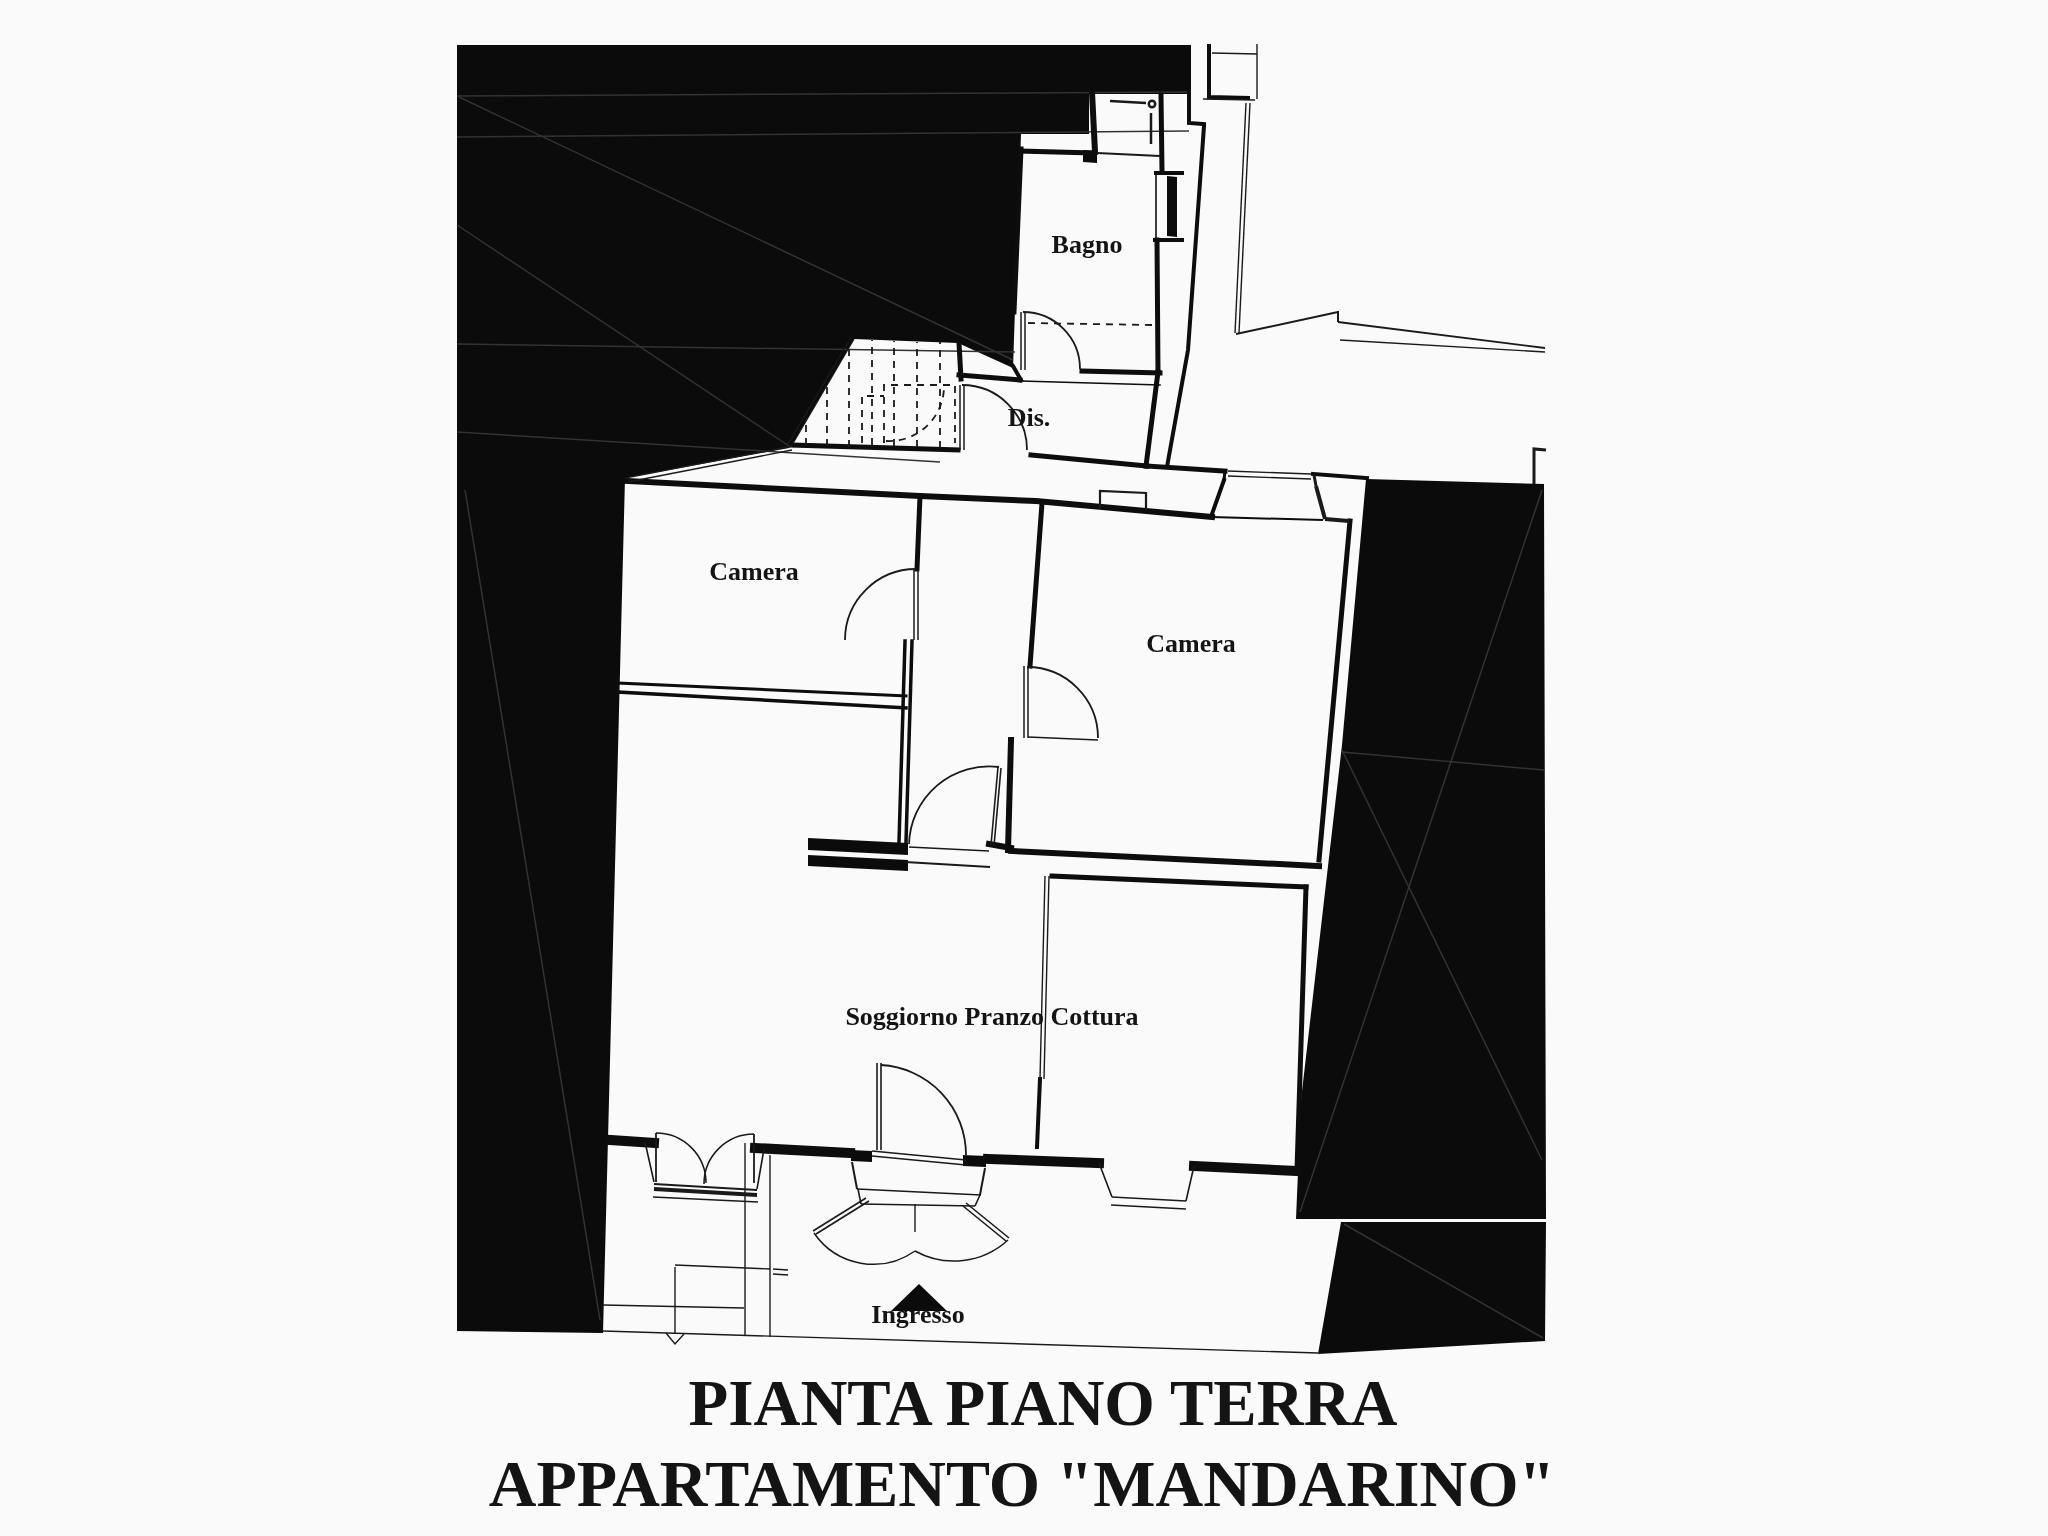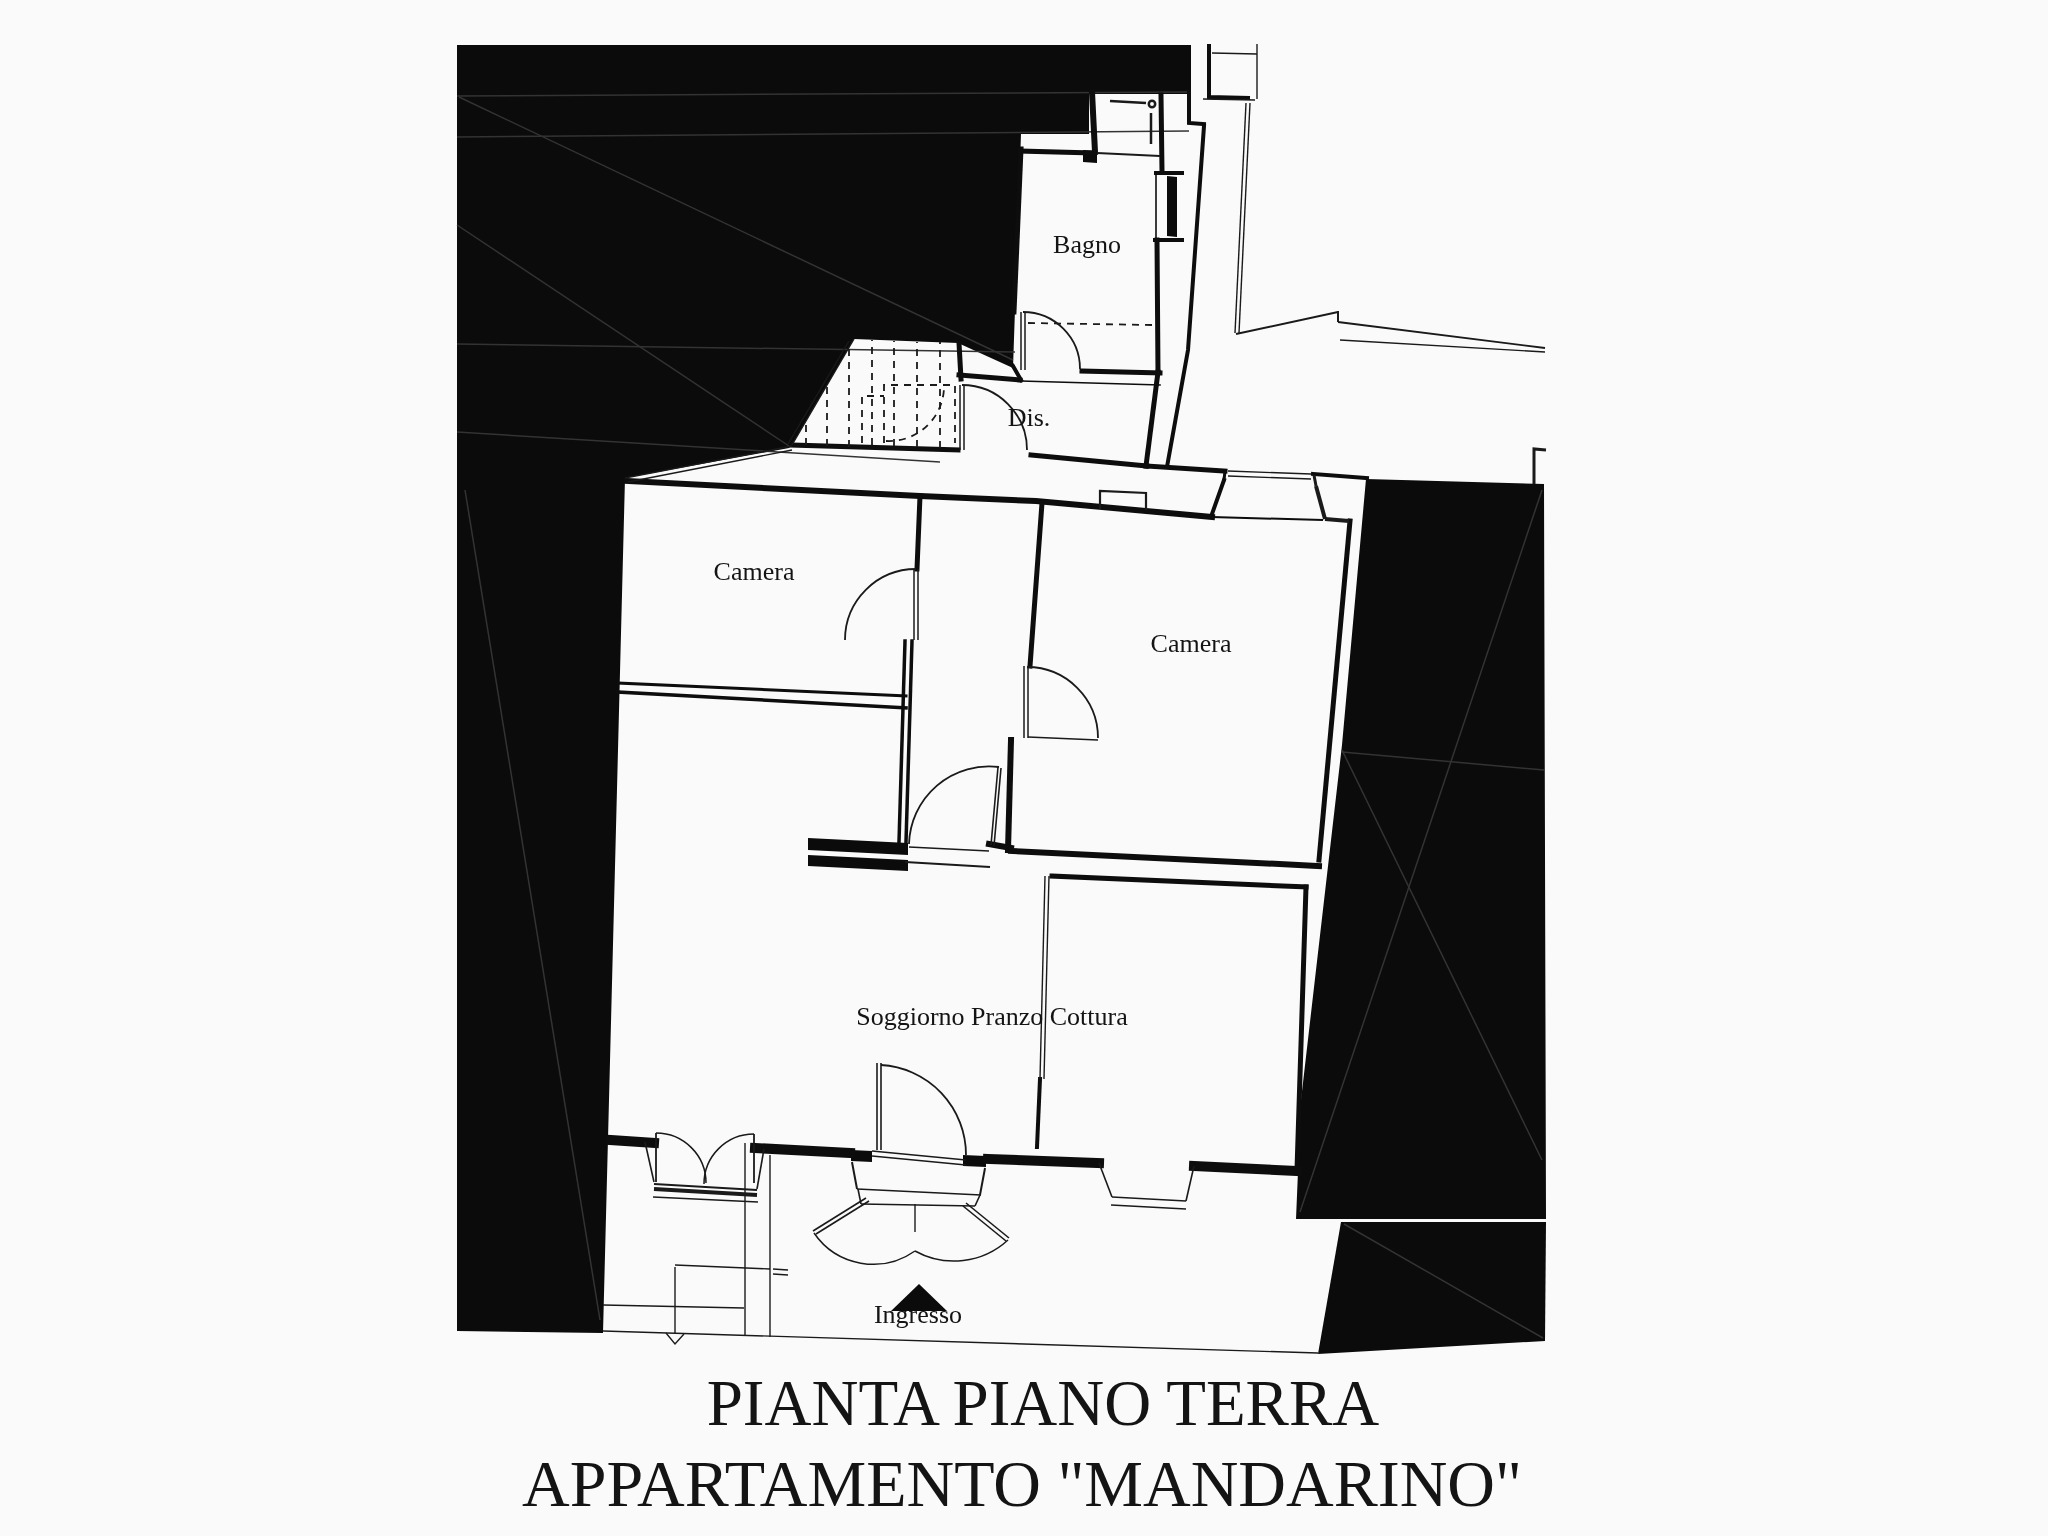--- a/index.html
+++ b/index.html
@@ -1,16 +1,16 @@
 <!DOCTYPE html>
 <html><head>
 <meta charset="utf-8">
 <style>
   html,body{margin:0;padding:0;background:#fafafa;}
-  #page{width:1681px;height:1536px;position:relative;overflow:hidden;background:#fafafa;}
+  #page{width:1681px;height:1536px;position:relative;overflow:hidden;background:#fafafa;font-weight:bold;}
   svg{position:absolute;top:0;left:0;}
   text{font-family:"Liberation Serif", serif;fill:#141414;-webkit-font-smoothing:antialiased;}
   body{-webkit-font-smoothing:antialiased;}
 </style>
 </head>
 <body>
 <div id="page">
 <svg width="2048" height="1536" viewBox="0 0 2048 1536">
 
   <g fill="#0b0b0b" stroke="none">

